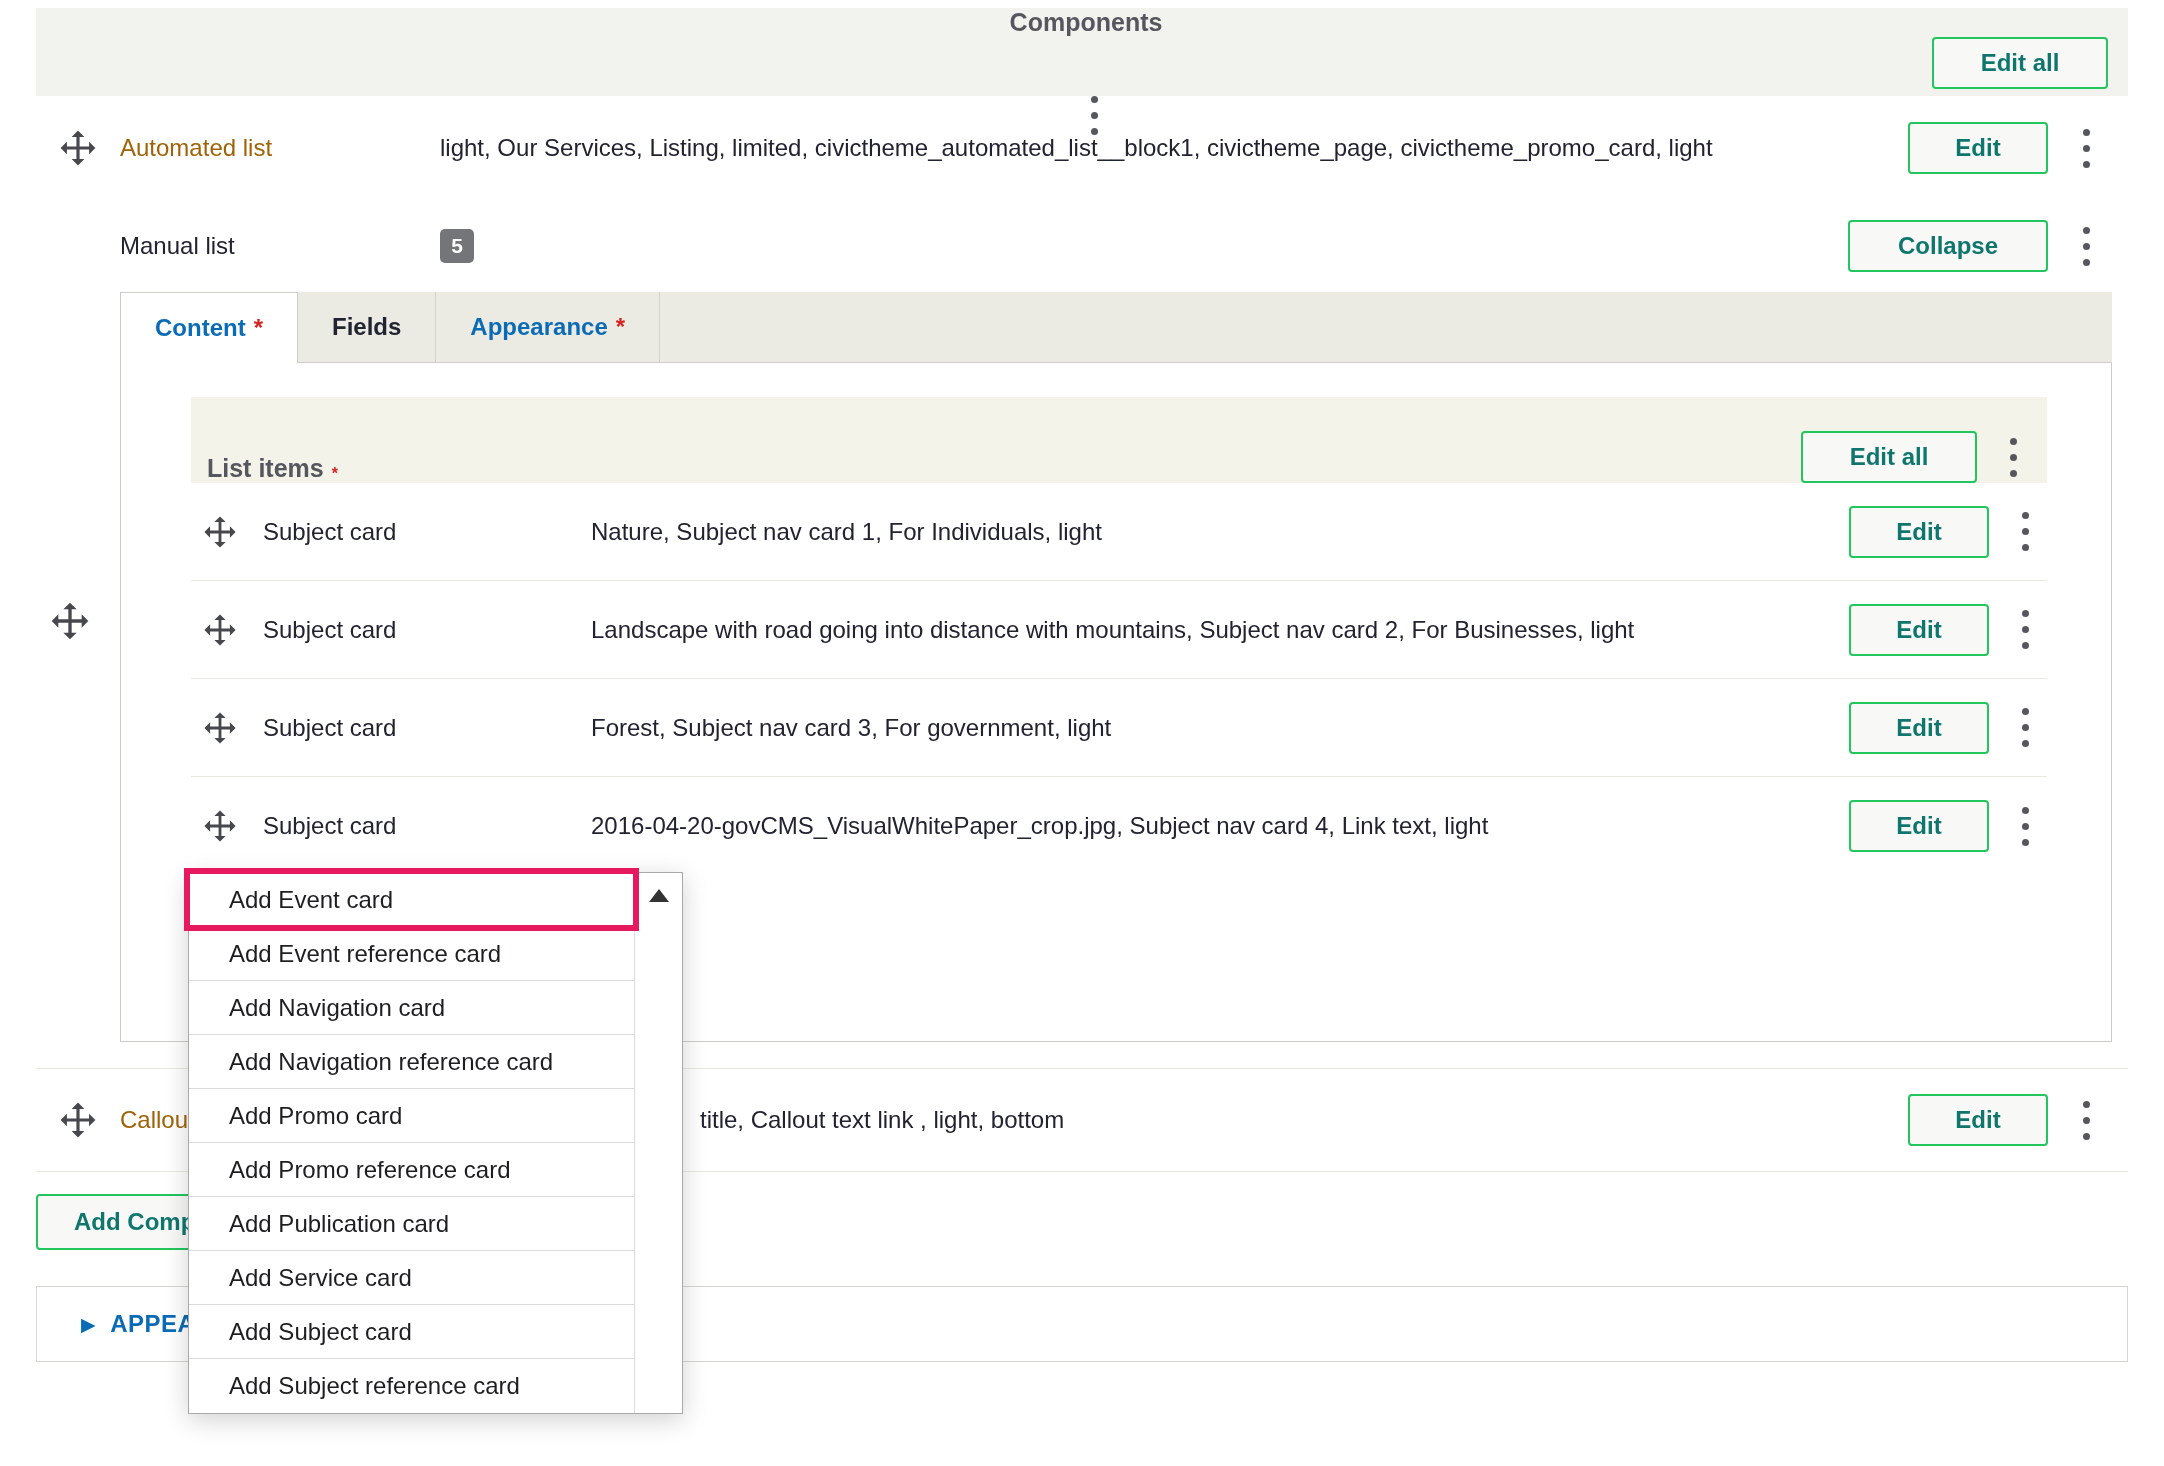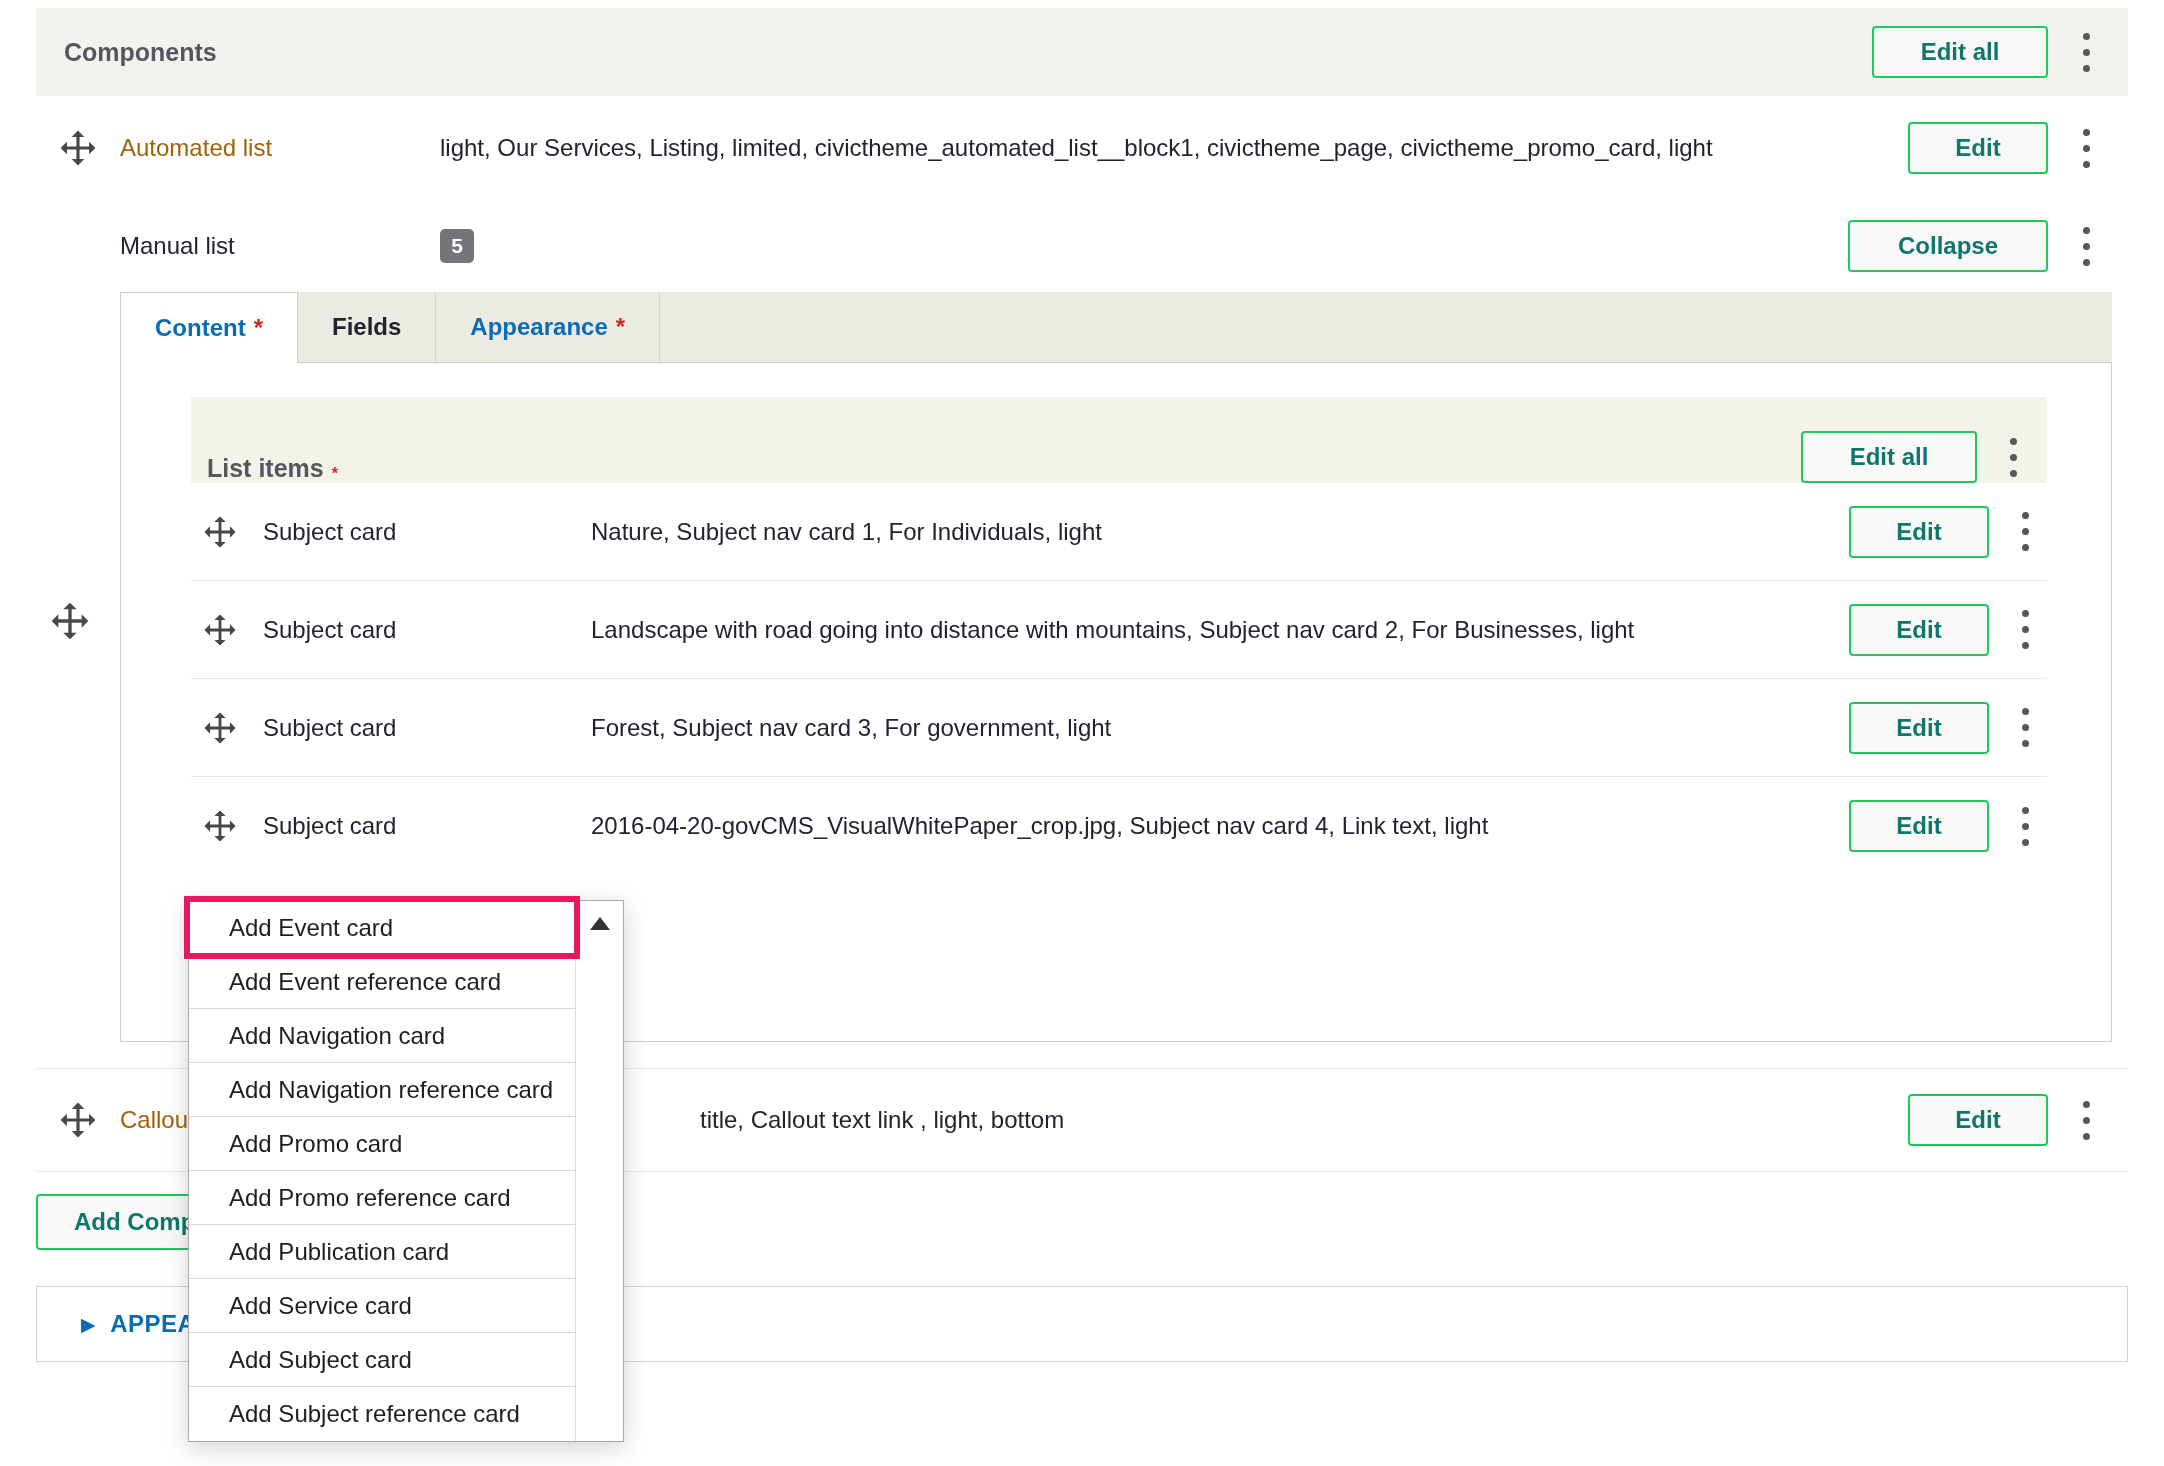--- a/index.html
+++ b/index.html
@@ -27,20 +27,21 @@
   }
   .kebab i { width: 7px; height: 7px; border-radius: 50%; background: #56575c; }
   .move-icon { color: #47484d; flex: none; }
   .sec-title { font-size: 25px; font-weight: 700; color: #55565e; }
   .req { color: #d72222; font-weight: 700; margin-left: 8px; }
 
   
   .components-header {
     height: 88px; background: #f2f2ee; display: flex; align-items: center;
     padding: 0 20px 0 28px;
+    flex-direction: column;
   }
   .components-header .btn { width: 176px; margin-left: auto; }
   .components-header .kebab { margin-left: 16px; }
 
   
   .prow { display: flex; align-items: center; padding-right: 20px; }
   .prow .drag-cell { width: 84px; display: flex; justify-content: center; flex: none; }
   .prow .p-label { width: 320px; flex: none; font-size: 24px; color: #a16207; }
   .prow .p-summary { flex: 1; font-size: 24px; color: #222330; padding-right: 30px; white-space: nowrap; overflow: hidden; }
   .prow .btn { width: 140px; }
@@ -93,21 +94,21 @@
   .appearance {
     margin-top: 36px; height: 76px; border: 1px solid #d6d6d0;
     display: flex; align-items: center; padding-left: 44px;
     color: #0b6cb5; font-weight: 700; font-size: 24px; cursor: pointer;
     letter-spacing: 0.5px;
   }
   .appearance .tri { font-size: 19px; margin-right: 14px; }
 
   
   .dropdown {
-    position: absolute; left: 188px; top: 900px; width: 436px;
+    position: absolute; left: 188px; top: 872px; width: 495px;
     background: #fff; border: 1px solid #a9a9a9;
     box-shadow: 0 6px 24px rgba(0,0,0,.18);
     display: flex; z-index: 30;
   }
   .dd-options { flex: 1; }
   .dd-option {
     height: 54px; display: flex; align-items: center; padding-left: 40px;
     font-size: 24px; color: #1d1e20; border-bottom: 1px solid #dadada;
     cursor: pointer; position: relative; white-space: nowrap;
   }

